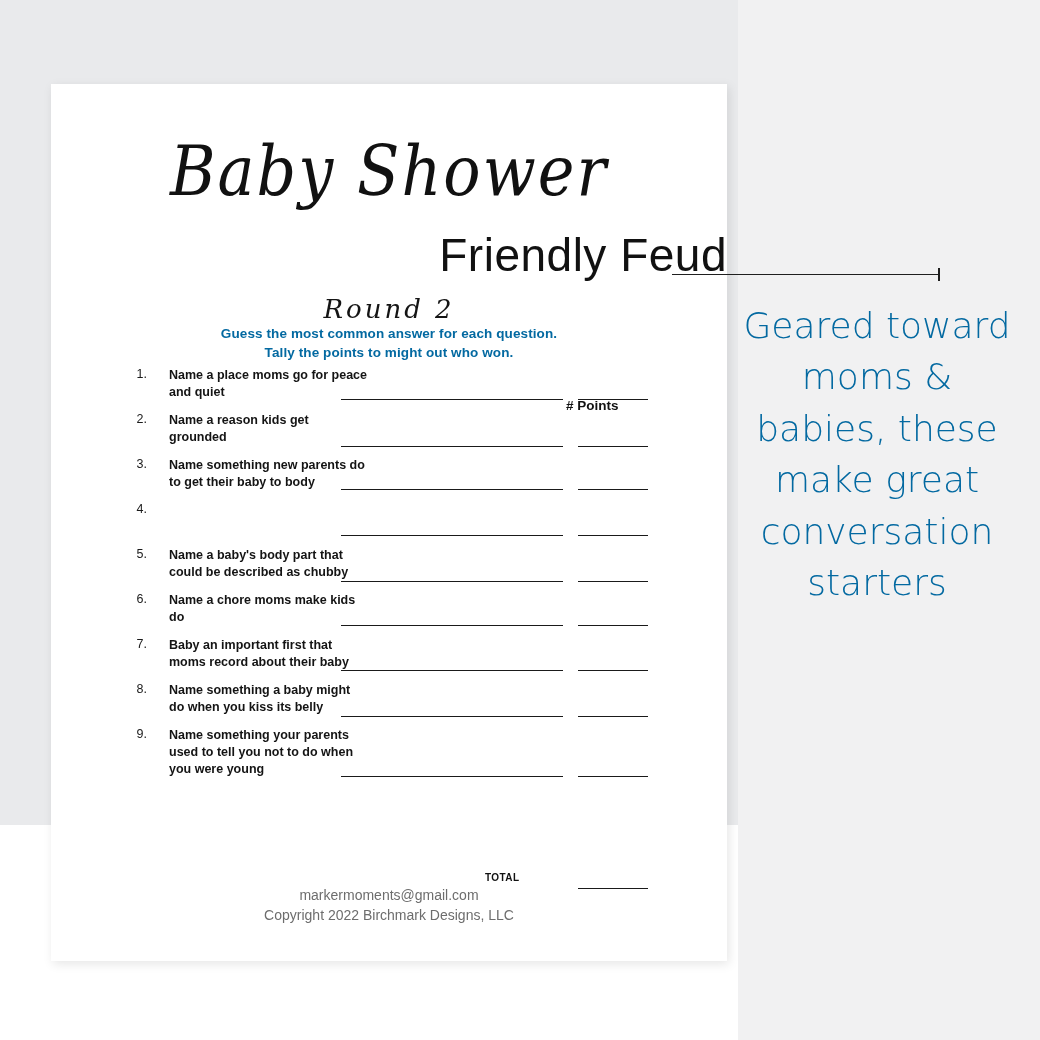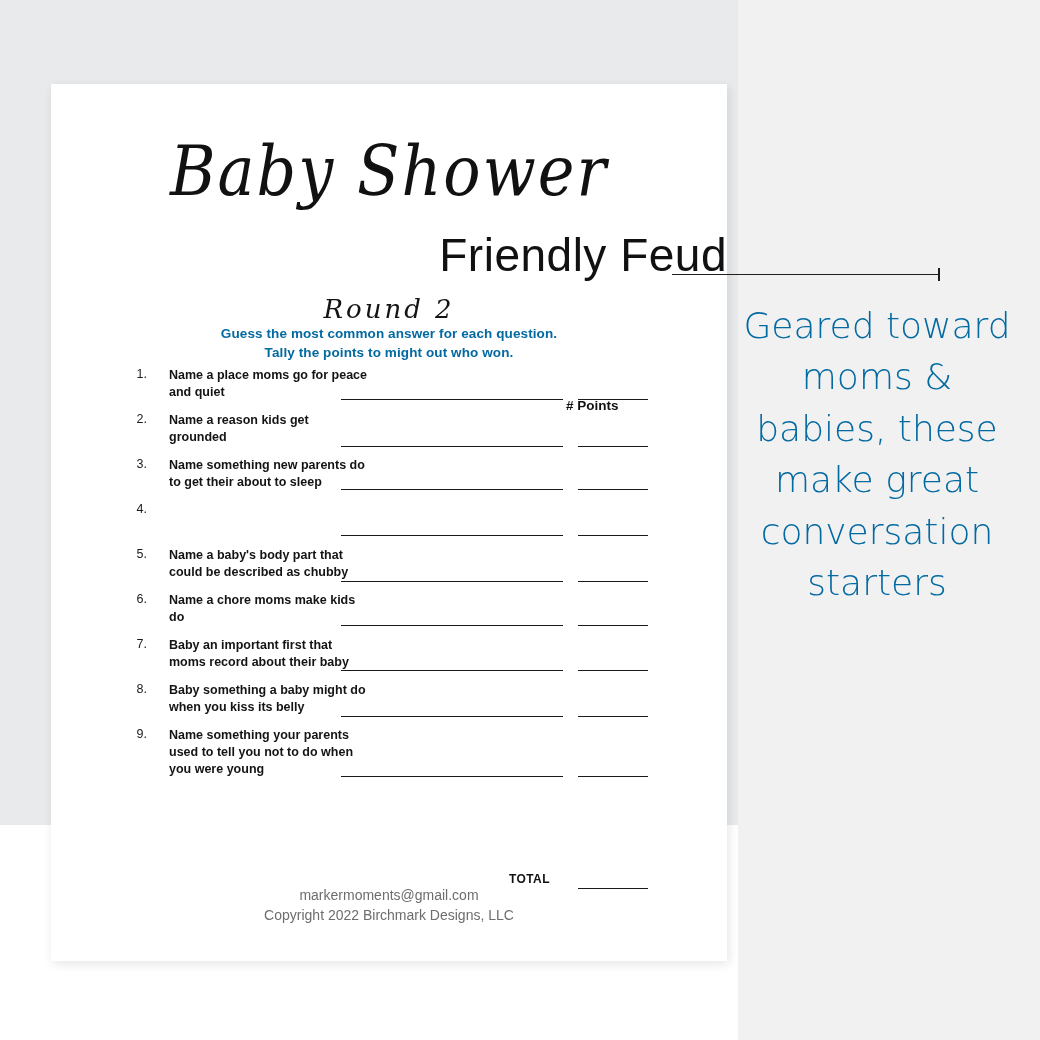--- a/index.html
+++ b/index.html
@@ -190,23 +190,23 @@
   
   .total-row {
     position: absolute;
     top: 782px;
     left: 0;
     width: 676px;
     height: 30px;
   }
   .total-label {
     position: absolute;
-    left: 458px;
+    left: 434px;
     top: 6px;
-    font-size: 12px;
+    font-size: 10px;
     font-weight: bold;
     color: #111111;
     letter-spacing: 0.4px;
   }
   .total-line {
     position: absolute;
     left: 527px;
     top: 22px;
     width: 70px;
     border-bottom: 1.3px solid #1a1a1a;
@@ -291,21 +291,21 @@
 
         <div class="row r2">
           <div class="num">2.</div>
           <div class="qtext">Name a reason kids get grounded</div>
           <div class="answer-line"></div>
           <div class="points-line"></div>
         </div>
 
         <div class="row r3">
           <div class="num">3.</div>
-          <div class="qtext">Name something new parents do to get their about to sleep</div>
+          <div class="qtext">Name something new parents do to get their baby to body</div>
           <div class="answer-line"></div>
           <div class="points-line"></div>
         </div>
 
         <div class="row r4">
           <div class="num">4.</div>
           <div class="answer-line"></div>
           <div class="points-line"></div>
         </div>
 
@@ -325,21 +325,21 @@
 
         <div class="row r7">
           <div class="num">7.</div>
           <div class="qtext">Baby an important first that moms record about their baby</div>
           <div class="answer-line"></div>
           <div class="points-line"></div>
         </div>
 
         <div class="row r8">
           <div class="num">8.</div>
-          <div class="qtext">Baby something a baby might do when you kiss its belly</div>
+          <div class="qtext">Name something a baby might do when you kiss its belly</div>
           <div class="answer-line"></div>
           <div class="points-line"></div>
         </div>
 
         <div class="row r9">
           <div class="num">9.</div>
           <div class="qtext">Name something your parents used to tell you not to do when you were young</div>
           <div class="answer-line"></div>
           <div class="points-line"></div>
         </div>

